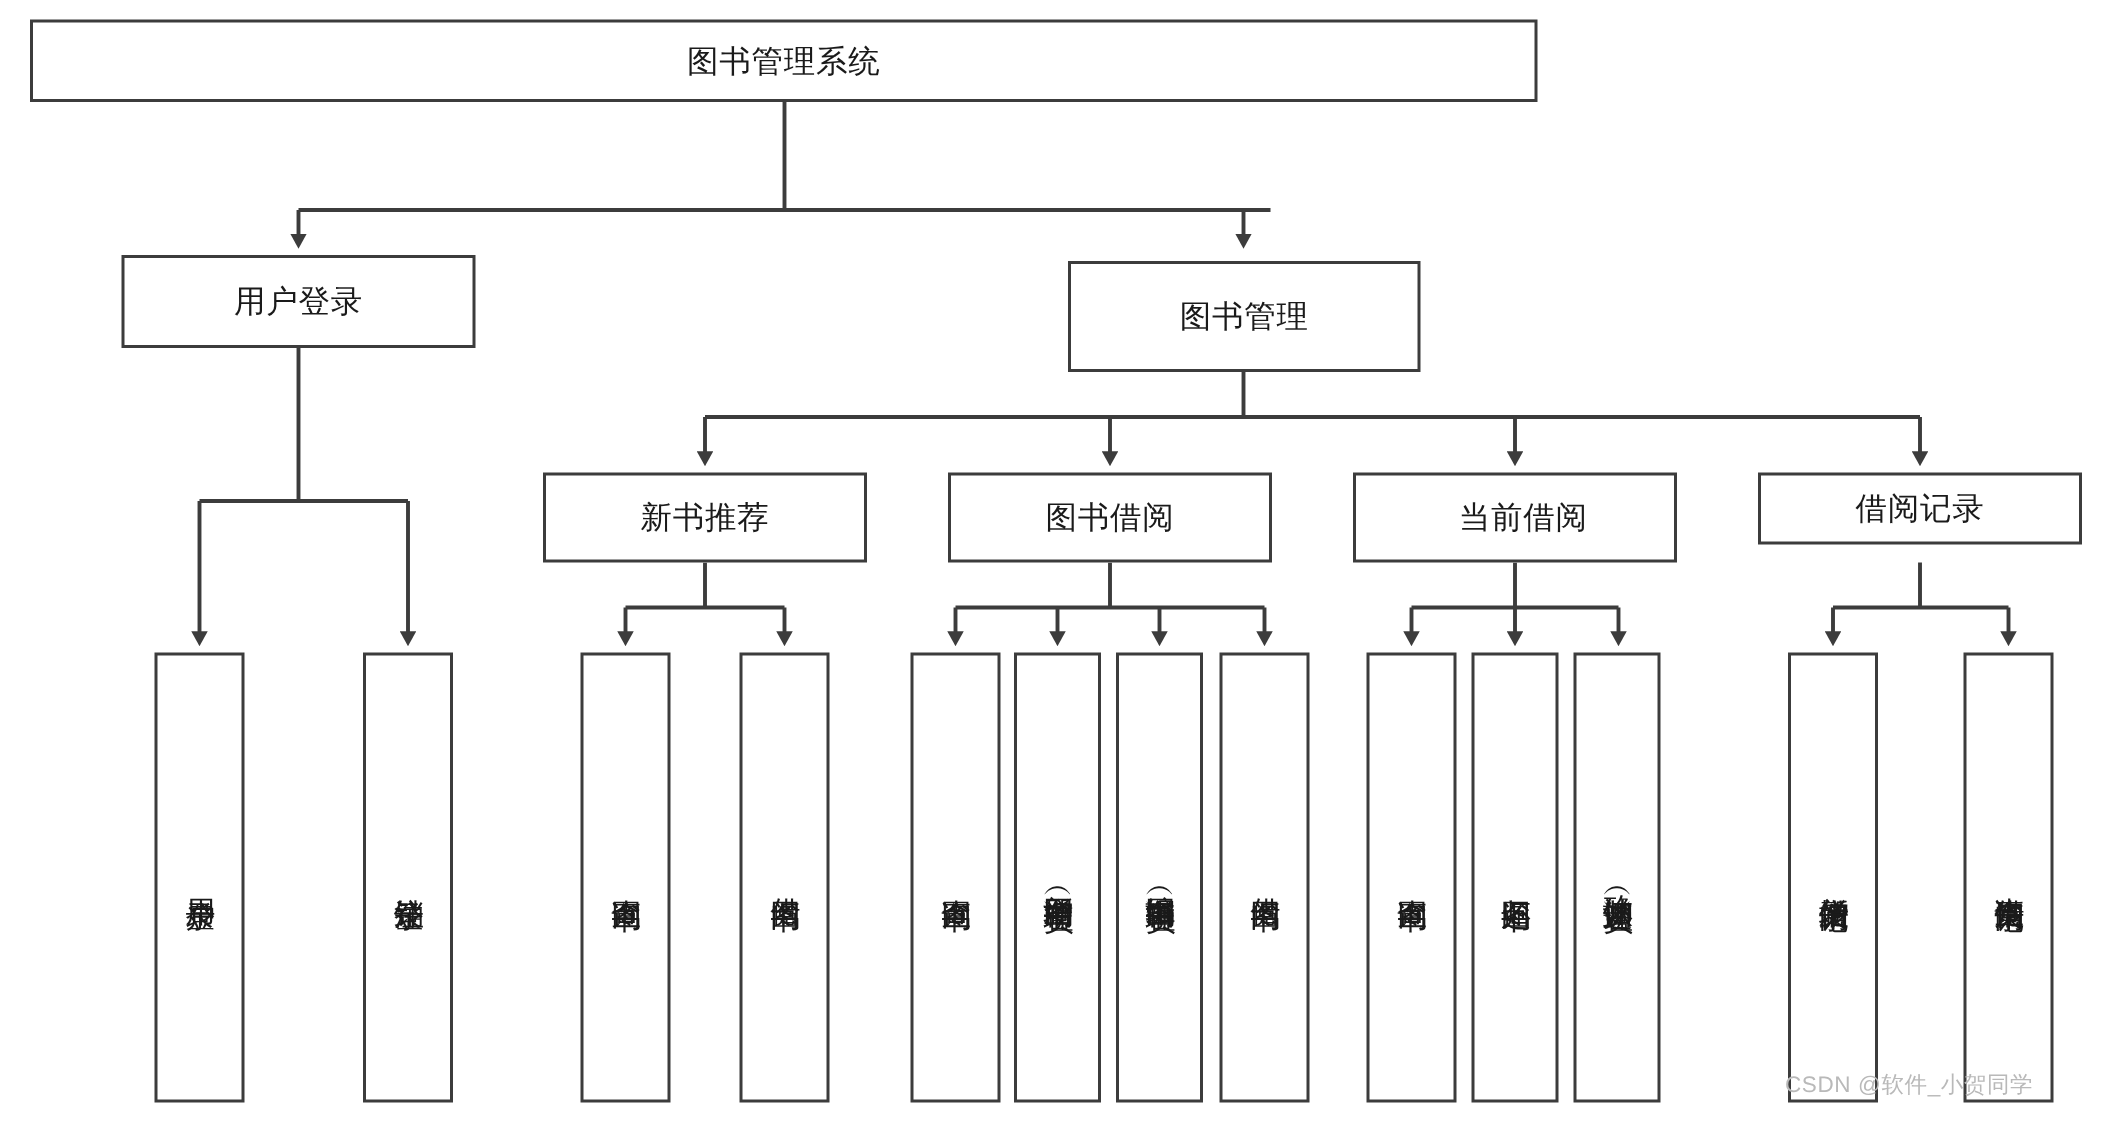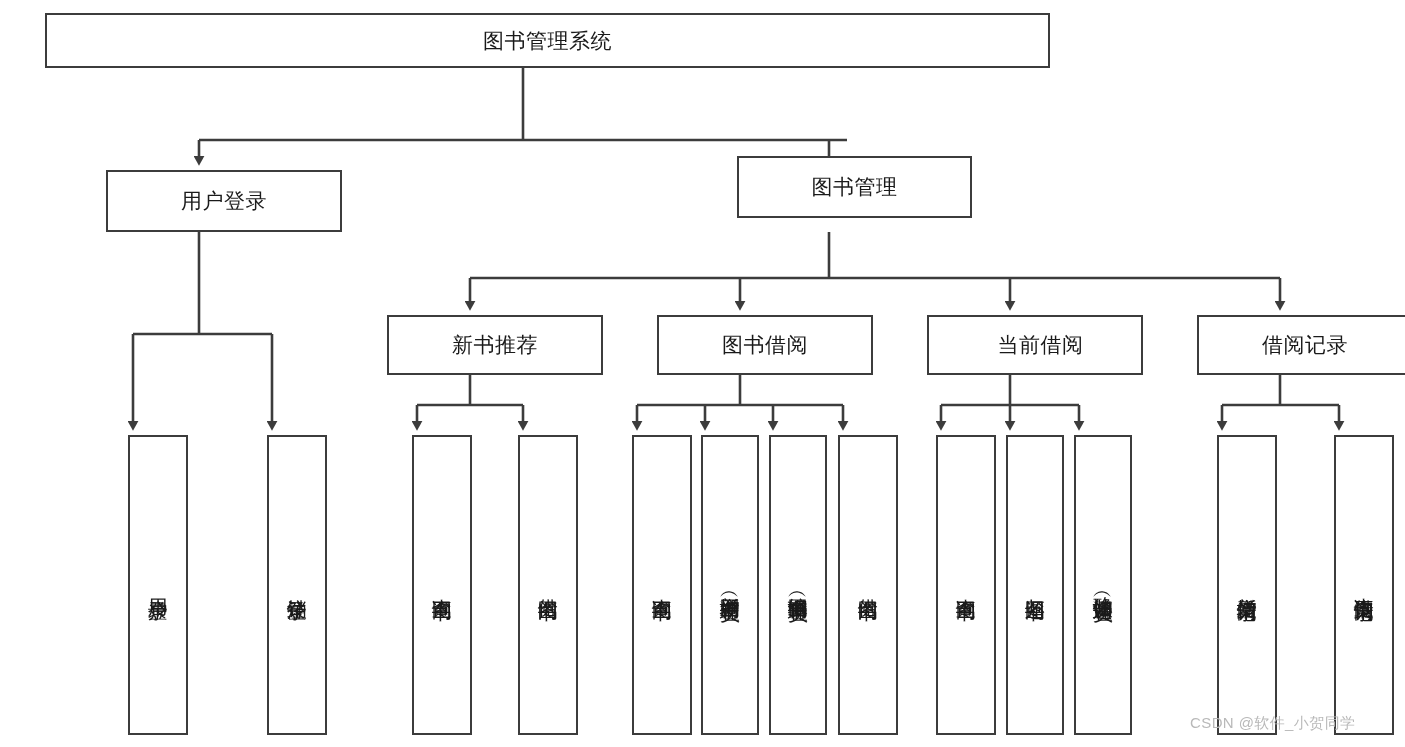--- a/index.html
+++ b/index.html
@@ -27,21 +27,20 @@
   }
   .node {
     position: absolute;
     box-sizing: border-box;
     border: 2px solid #3c3c3c;
     background: #ffffff;
     display: flex;
     align-items: center;
     justify-content: center;
     color: #1a1a1a;
-    margin-left: 25px;
   }
   .node.horiz {
     font-size: 21px;
     letter-spacing: 0.5px;
   }
   .node.vert {
     padding: 6px 0;
   }
   .node.vert .vtext {
     writing-mode: vertical-rl;
@@ -118,34 +117,34 @@
     </g>
   </svg>
 
   <div class="node horiz" style="left:20px; top:13px; width:1005px; height:55px;">
     <span>图书管理系统</span>
   </div>
 
   <div class="node horiz" style="left:81px; top:170px; width:236px; height:62px;">
     <span>用户登录</span>
   </div>
-  <div class="node horiz" style="left:712px; top:156px; width:235px; height:62px;">
+  <div class="node horiz" style="left:712px; top:174px; width:235px; height:74px;">
     <span>图书管理</span>
   </div>
 
   <div class="node horiz" style="left:362px; top:315px; width:216px; height:60px;">
     <span>新书推荐</span>
   </div>
   <div class="node horiz" style="left:632px; top:315px; width:216px; height:60px;">
     <span>图书借阅</span>
   </div>
   <div class="node horiz" style="left:902px; top:315px; width:216px; height:60px;padding-left:11px;">
     <span>当前借阅</span>
   </div>
-  <div class="node horiz" style="left:1172px; top:315px; width:216px; height:60px;">
+  <div class="node horiz" style="left:1172px; top:315px; width:216px; height:48px;">
     <span>借阅记录</span>
   </div>
 
   <div class="node vert" style="left:103px; top:435px; width:60px; height:300px;">
     <span class="vtext">用户登录</span>
   </div>
   <div class="node vert" style="left:242px; top:435px; width:60px; height:300px;">
     <span class="vtext">注销登录</span>
   </div>
 

